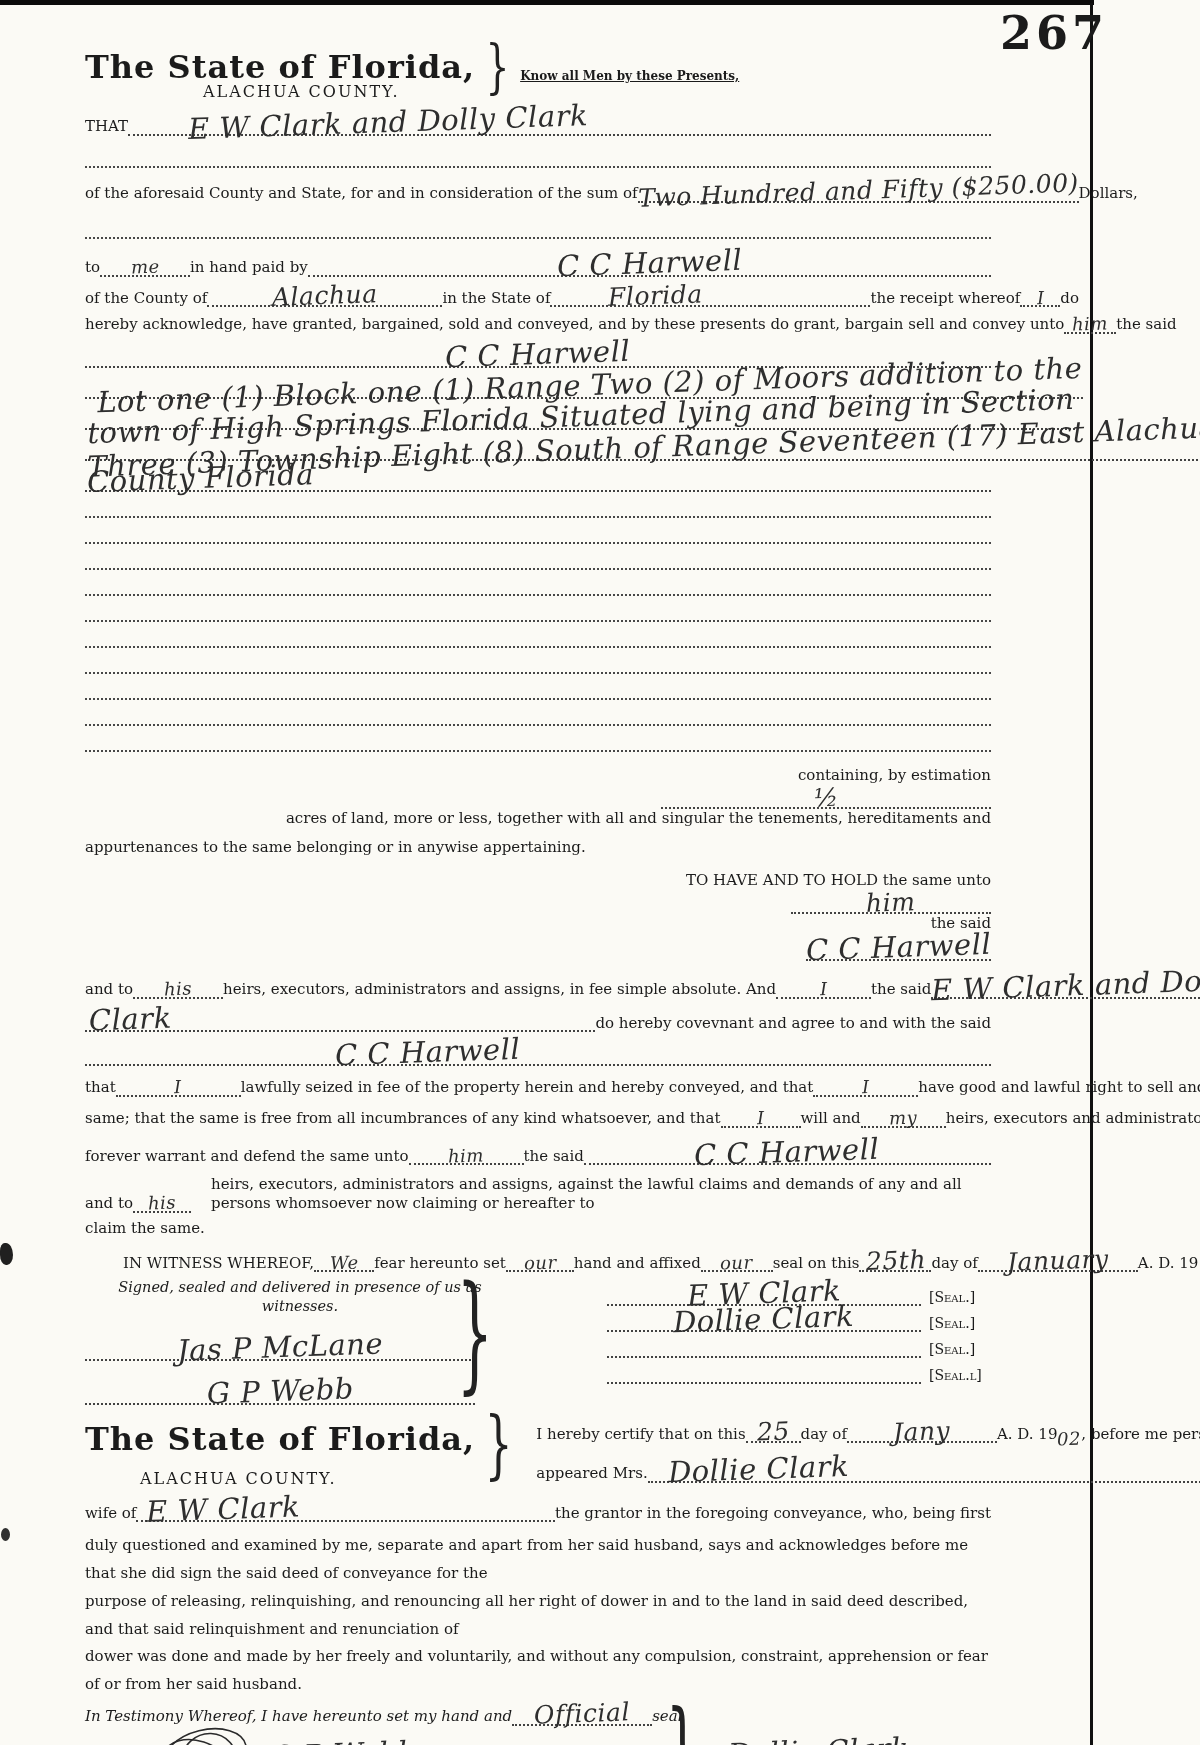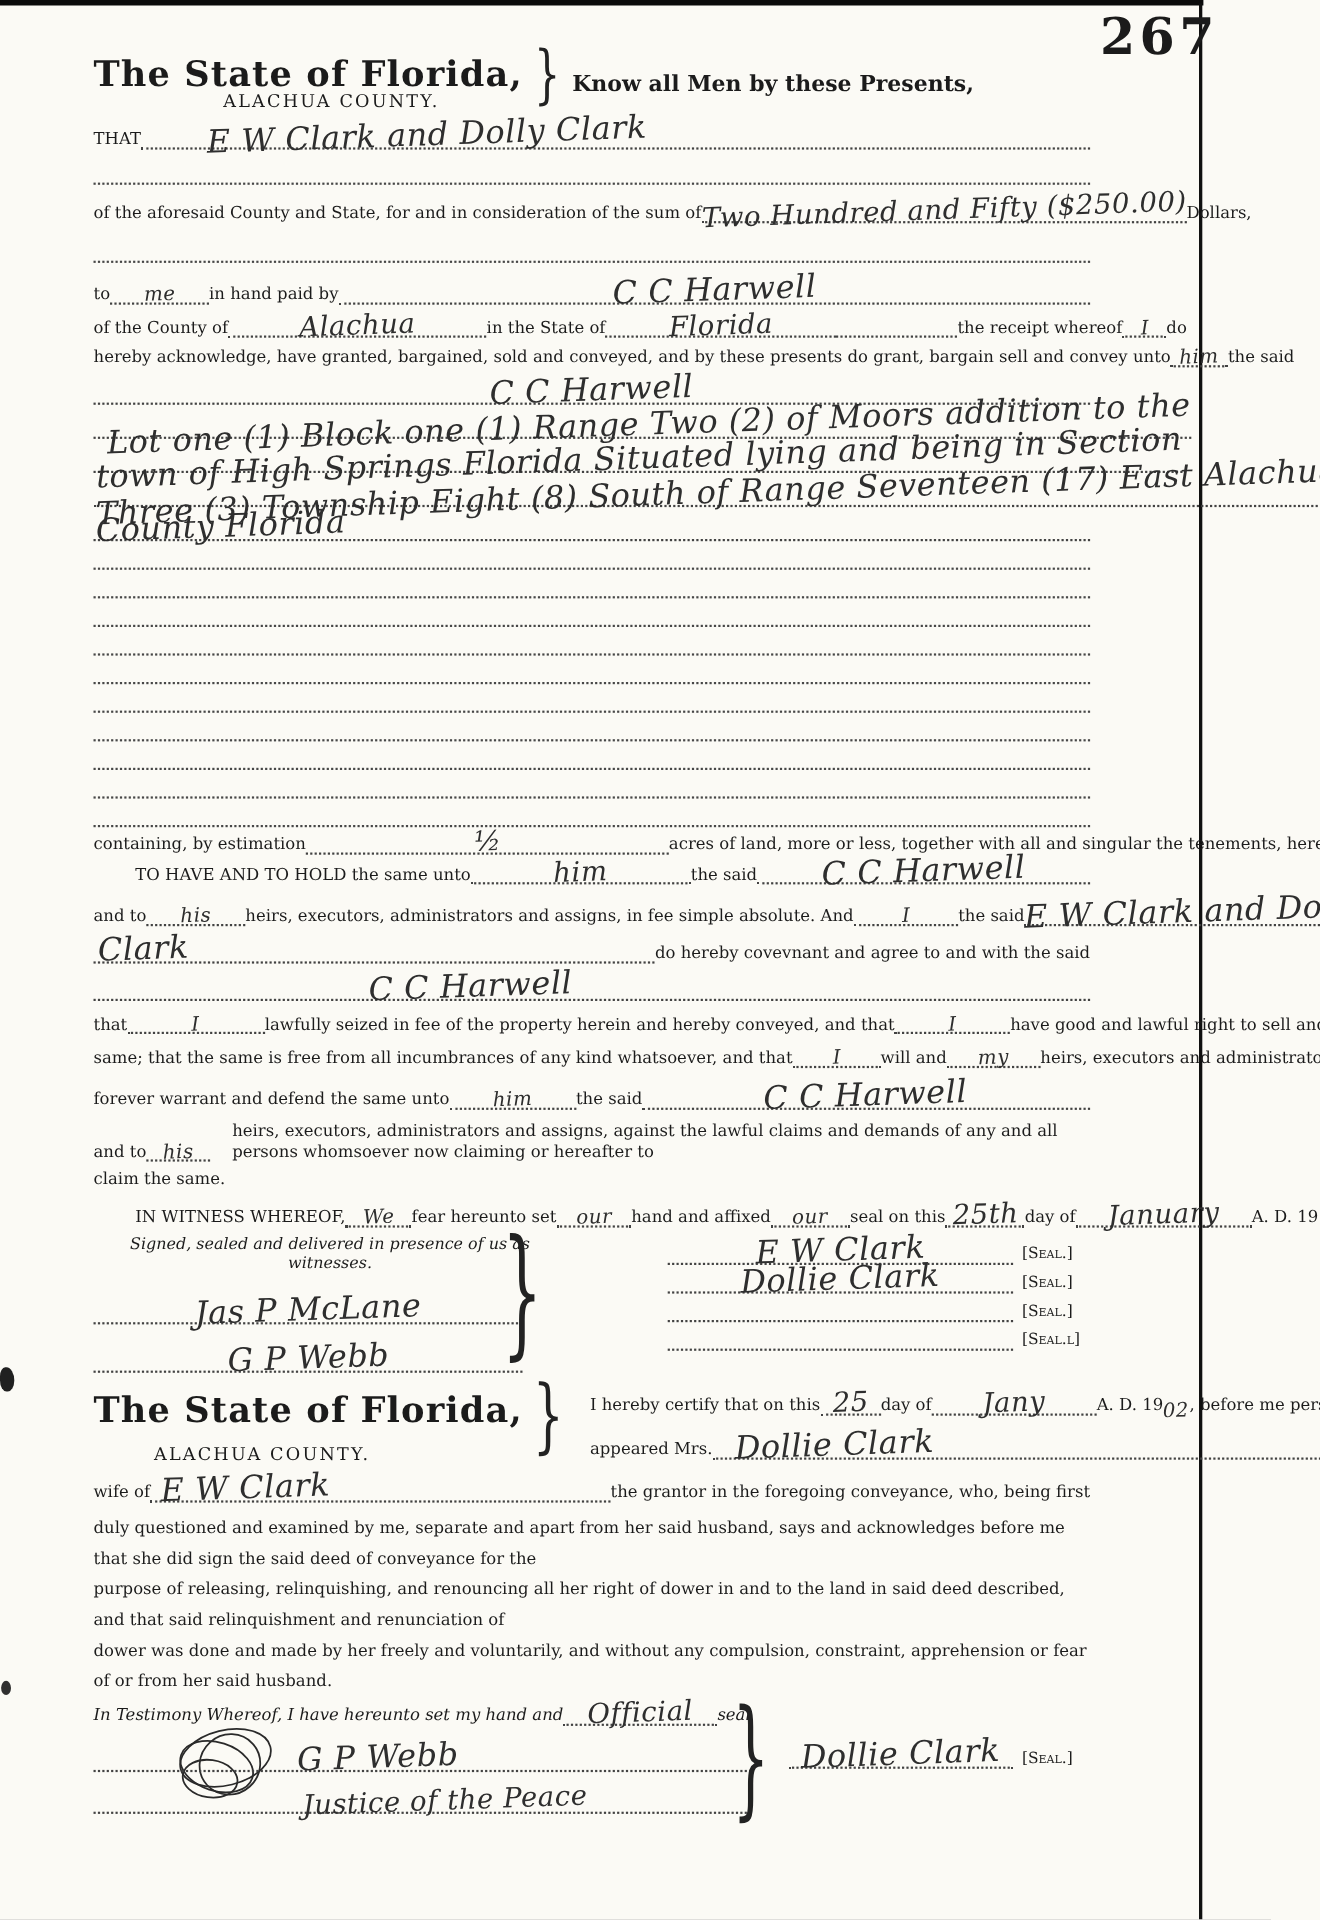--- a/index.html
+++ b/index.html
@@ -6,33 +6,33 @@
   body{background:#8f8f8f;font-family:"DejaVu Serif",serif;}
   .page{position:relative;width:1200px;height:1745px;background:#fbfaf5;color:#1b1b1b;overflow:hidden;margin:0 auto;}
   .scan-topline{position:absolute;top:0;left:0;width:1094px;height:5px;background:#0b0b0b;}
   .scan-rightline{position:absolute;top:3px;left:1090px;width:3px;height:1742px;background:#101010;}
   .scan-smudge1{position:absolute;left:0;top:1243px;width:13px;height:22px;background:#202020;border-radius:40% 60% 50% 50%;}
   .scan-smudge2{position:absolute;left:1px;top:1528px;width:9px;height:13px;background:#303030;border-radius:50%;}
   .pagenum{position:absolute;top:6px;left:1000px;font-size:46px;font-weight:bold;letter-spacing:4px;}
   .content{position:absolute;left:85px;top:44px;width:906px;font-size:15px;line-height:1.25;}
   .gothic{font-weight:bold;font-size:32px;letter-spacing:1px;white-space:nowrap;font-family:"DejaVu Serif",serif;}
   .gothic-sub{font-size:16px;letter-spacing:2px;font-weight:normal;}
-  .motto{font-weight:bold;font-size:20px;white-space:nowrap;}
+  .motto{font-weight:bold;font-size:12px;white-space:nowrap;text-decoration:underline;}
   .brace{font-weight:normal;color:#222;display:inline-block;line-height:.8;}
   .line{display:flex;align-items:flex-end;}
   .lbl{white-space:nowrap;}
   .fill{border-bottom:2px dotted #424242;flex:1 1 auto;text-align:center;position:relative;min-height:5px;}
   .fz{flex:0 0 auto;}
   .ta-l{text-align:left;}
   .hw{font-style:italic;color:#2e2e2e;display:inline-block;transform:rotate(-2deg);white-space:nowrap;line-height:.8;font-size:25px;letter-spacing:.5px;position:relative;bottom:-3px;font-family:"DejaVu Serif",serif;}
   .hw-sm{font-size:18px;}
   .hw-lg{font-size:29px;}
   .italic{font-style:italic;}
   .blank{height:24px;border-bottom:2px dotted #474747;}
-  .mt6{margin-top:6px;}.mt10{margin-top:10px;}.mt14{}
+  .mt6{margin-top:6px;}.mt10{margin-top:10px;}.mt14{margin-top:14px;flex-direction:column;}
   .seal-lbl{font-variant:small-caps;margin-left:8px;flex:0 0 62px;font-size:14px;}
 </style>
 </head>
 <body>
 
 <div class="page">
   <div class="scan-topline"></div>
   <div class="scan-rightline"></div>
   <div class="scan-smudge1"></div>
   <div class="scan-smudge2"></div>
@@ -114,20 +114,21 @@
     <div class="blank"></div>
     <div class="blank"></div>
     <div class="blank"></div>
     <div class="blank"></div>
 
     <div class="line mt14">
       <span class="lbl">containing, by estimation</span>
       <span class="fill fz" style="width:330px;"><span class="hw">½</span></span>
       <span class="lbl">acres of land, more or less, together with all and singular the tenements, hereditaments and</span>
     </div>
+    <div class="mt10">appurtenances to the same belonging or in anywise appertaining.</div>
 
     <div class="line mt14" style="padding-left:38px;">
       <span class="lbl">TO HAVE AND TO HOLD the same unto</span>
       <span class="fill fz" style="width:200px;"><span class="hw">him</span></span>
       <span class="lbl">the said</span>
       <span class="fill"><span class="hw hw-lg">C C Harwell</span></span>
     </div>
 
     <div class="line mt10">
       <span class="lbl">and to</span>

